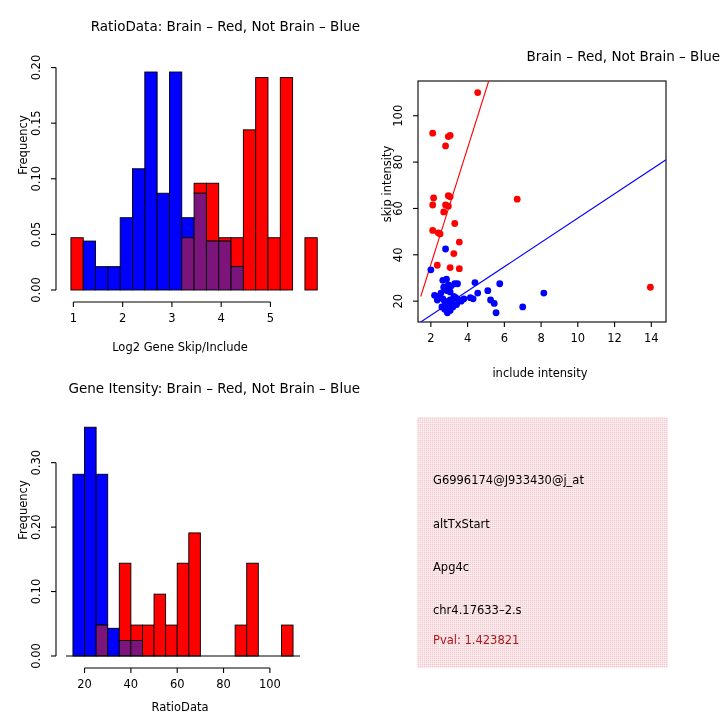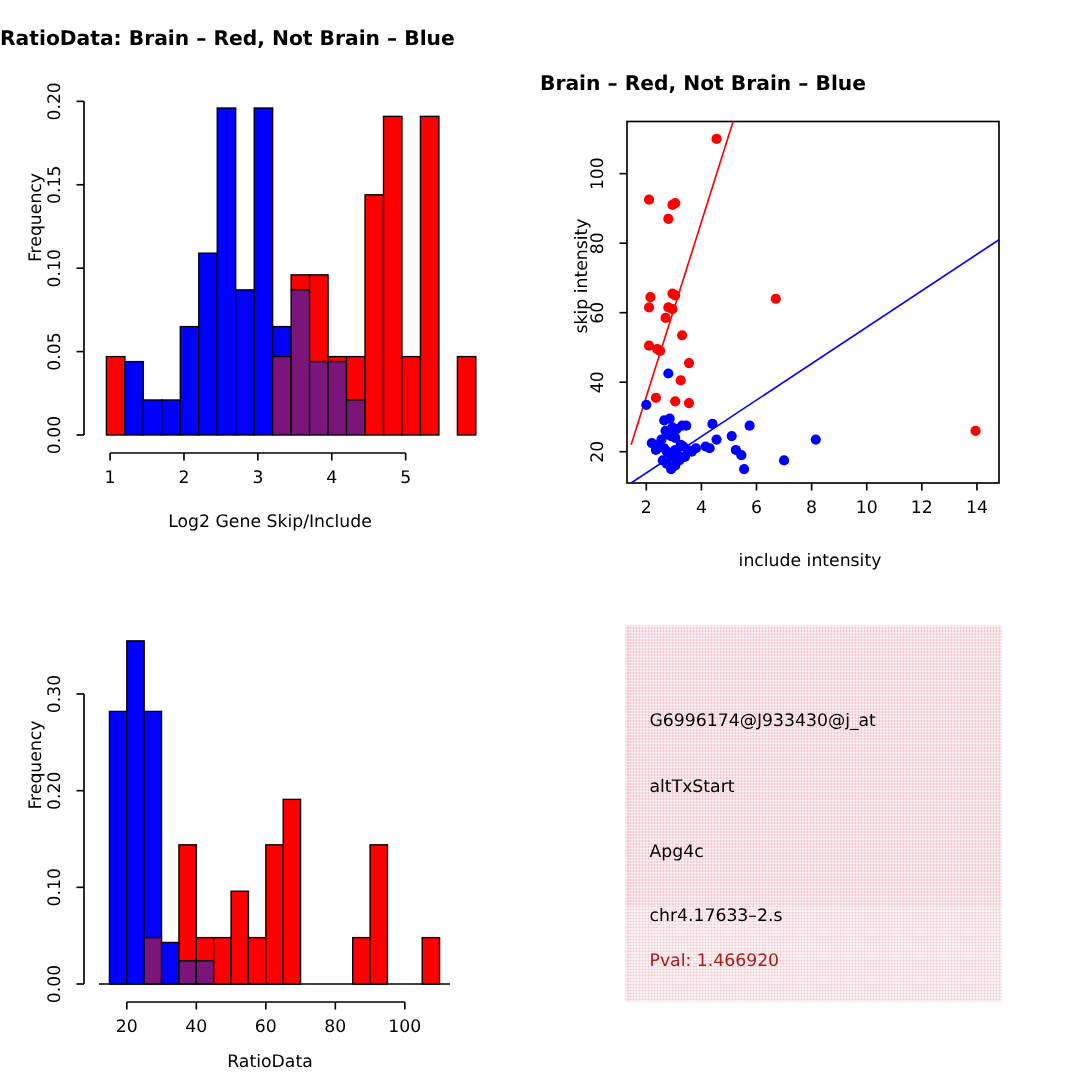--- a/index.html
+++ b/index.html
@@ -28,23 +28,23 @@
     height: 360px;
   }
   .panel-tl { left: 0;   top: 0;   }
   .panel-tr { left: 360px; top: 0; margin-top: 24px; }
   .panel-bl { left: 0;   top: 360px; }
 
   .plot-title {
     position: absolute;
     left: 0;
     width: 100%;
-    text-align: left;
+    text-align: right;
     font-size: 13.5px;
-    font-weight: bold;
+    font-weight: normal;
     color: #000000;
     letter-spacing: 0px;
     white-space: nowrap;
   }
   .axis-label {
     position: absolute;
     font-size: 11.5px;
     color: #000000;
     white-space: nowrap;
   }
@@ -251,20 +251,21 @@
         <line x1="217.8222222222222" y1="298" x2="217.8222222222222" y2="303" stroke="#000000" stroke-width="1.1"></line>
         <text x="217.8222222222222" y="318" font-family="&quot;DejaVu Sans&quot;, sans-serif" font-size="11.5" fill="#000000" text-anchor="middle">10</text>
         <line x1="254.56296296296296" y1="298" x2="254.56296296296296" y2="303" stroke="#000000" stroke-width="1.1"></line>
         <text x="254.56296296296296" y="318" font-family="&quot;DejaVu Sans&quot;, sans-serif" font-size="11.5" fill="#000000" text-anchor="middle">12</text>
         <line x1="291.3037037037037" y1="298" x2="291.3037037037037" y2="303" stroke="#000000" stroke-width="1.1"></line>
         <text x="291.3037037037037" y="318" font-family="&quot;DejaVu Sans&quot;, sans-serif" font-size="11.5" fill="#000000" text-anchor="middle">14</text>
       </svg>
   </div>
 
   <div class="panel panel-bl">
+    <div class="plot-title" style="top:20px;">Gene Itensity: Brain – Red, Not Brain – Blue</div>
 
     <div class="axis-label y" style="left:16px; top:210px; width:120px;">Frequency</div>
 
     <div class="axis-label x" style="top:340px;">RatioData</div>
 
     <svg id="svg-hist2" width="360" height="360" style="position:absolute;left:0;top:0;">
         <rect x="72.95049504950495" y="114.26666666666668" width="11.584158415841586" height="181.73333333333332" fill="#0000FF" stroke="#000000" stroke-width="0.9"></rect>
         <rect x="84.53465346534654" y="67.22222222222223" width="11.584158415841586" height="228.77777777777777" fill="#0000FF" stroke="#000000" stroke-width="0.9"></rect>
         <rect x="96.11881188118812" y="114.26666666666668" width="11.584158415841586" height="150.79999999999998" fill="#0000FF" stroke="#000000" stroke-width="0.9"></rect>
         <rect x="96.11881188118812" y="265.06666666666666" width="11.584158415841586" height="30.933333333333337" fill="#7B157B" stroke="#000000" stroke-width="0.9"></rect>
@@ -303,16 +304,16 @@
         <line x1="269.8811881188119" y1="308" x2="269.8811881188119" y2="313" stroke="#000000" stroke-width="1.1"></line>
         <text x="269.8811881188119" y="328" font-family="&quot;DejaVu Sans&quot;, sans-serif" font-size="11.5" fill="#000000" text-anchor="middle">100</text>
       </svg>
   </div>
 
   <div class="info-box">
     <div class="info-line" style="top:56px;">G6996174@J933430@j_at</div>
     <div class="info-line" style="top:100px;">altTxStart</div>
     <div class="info-line" style="top:143px;">Apg4c</div>
     <div class="info-line" style="top:186px;">chr4.17633–2.s</div>
-    <div class="info-line pval" style="top:216px;">Pval: 1.466920</div>
+    <div class="info-line pval" style="top:216px;">Pval: 1.423821</div>
   </div>
 
 </div>
 
 </body></html>

